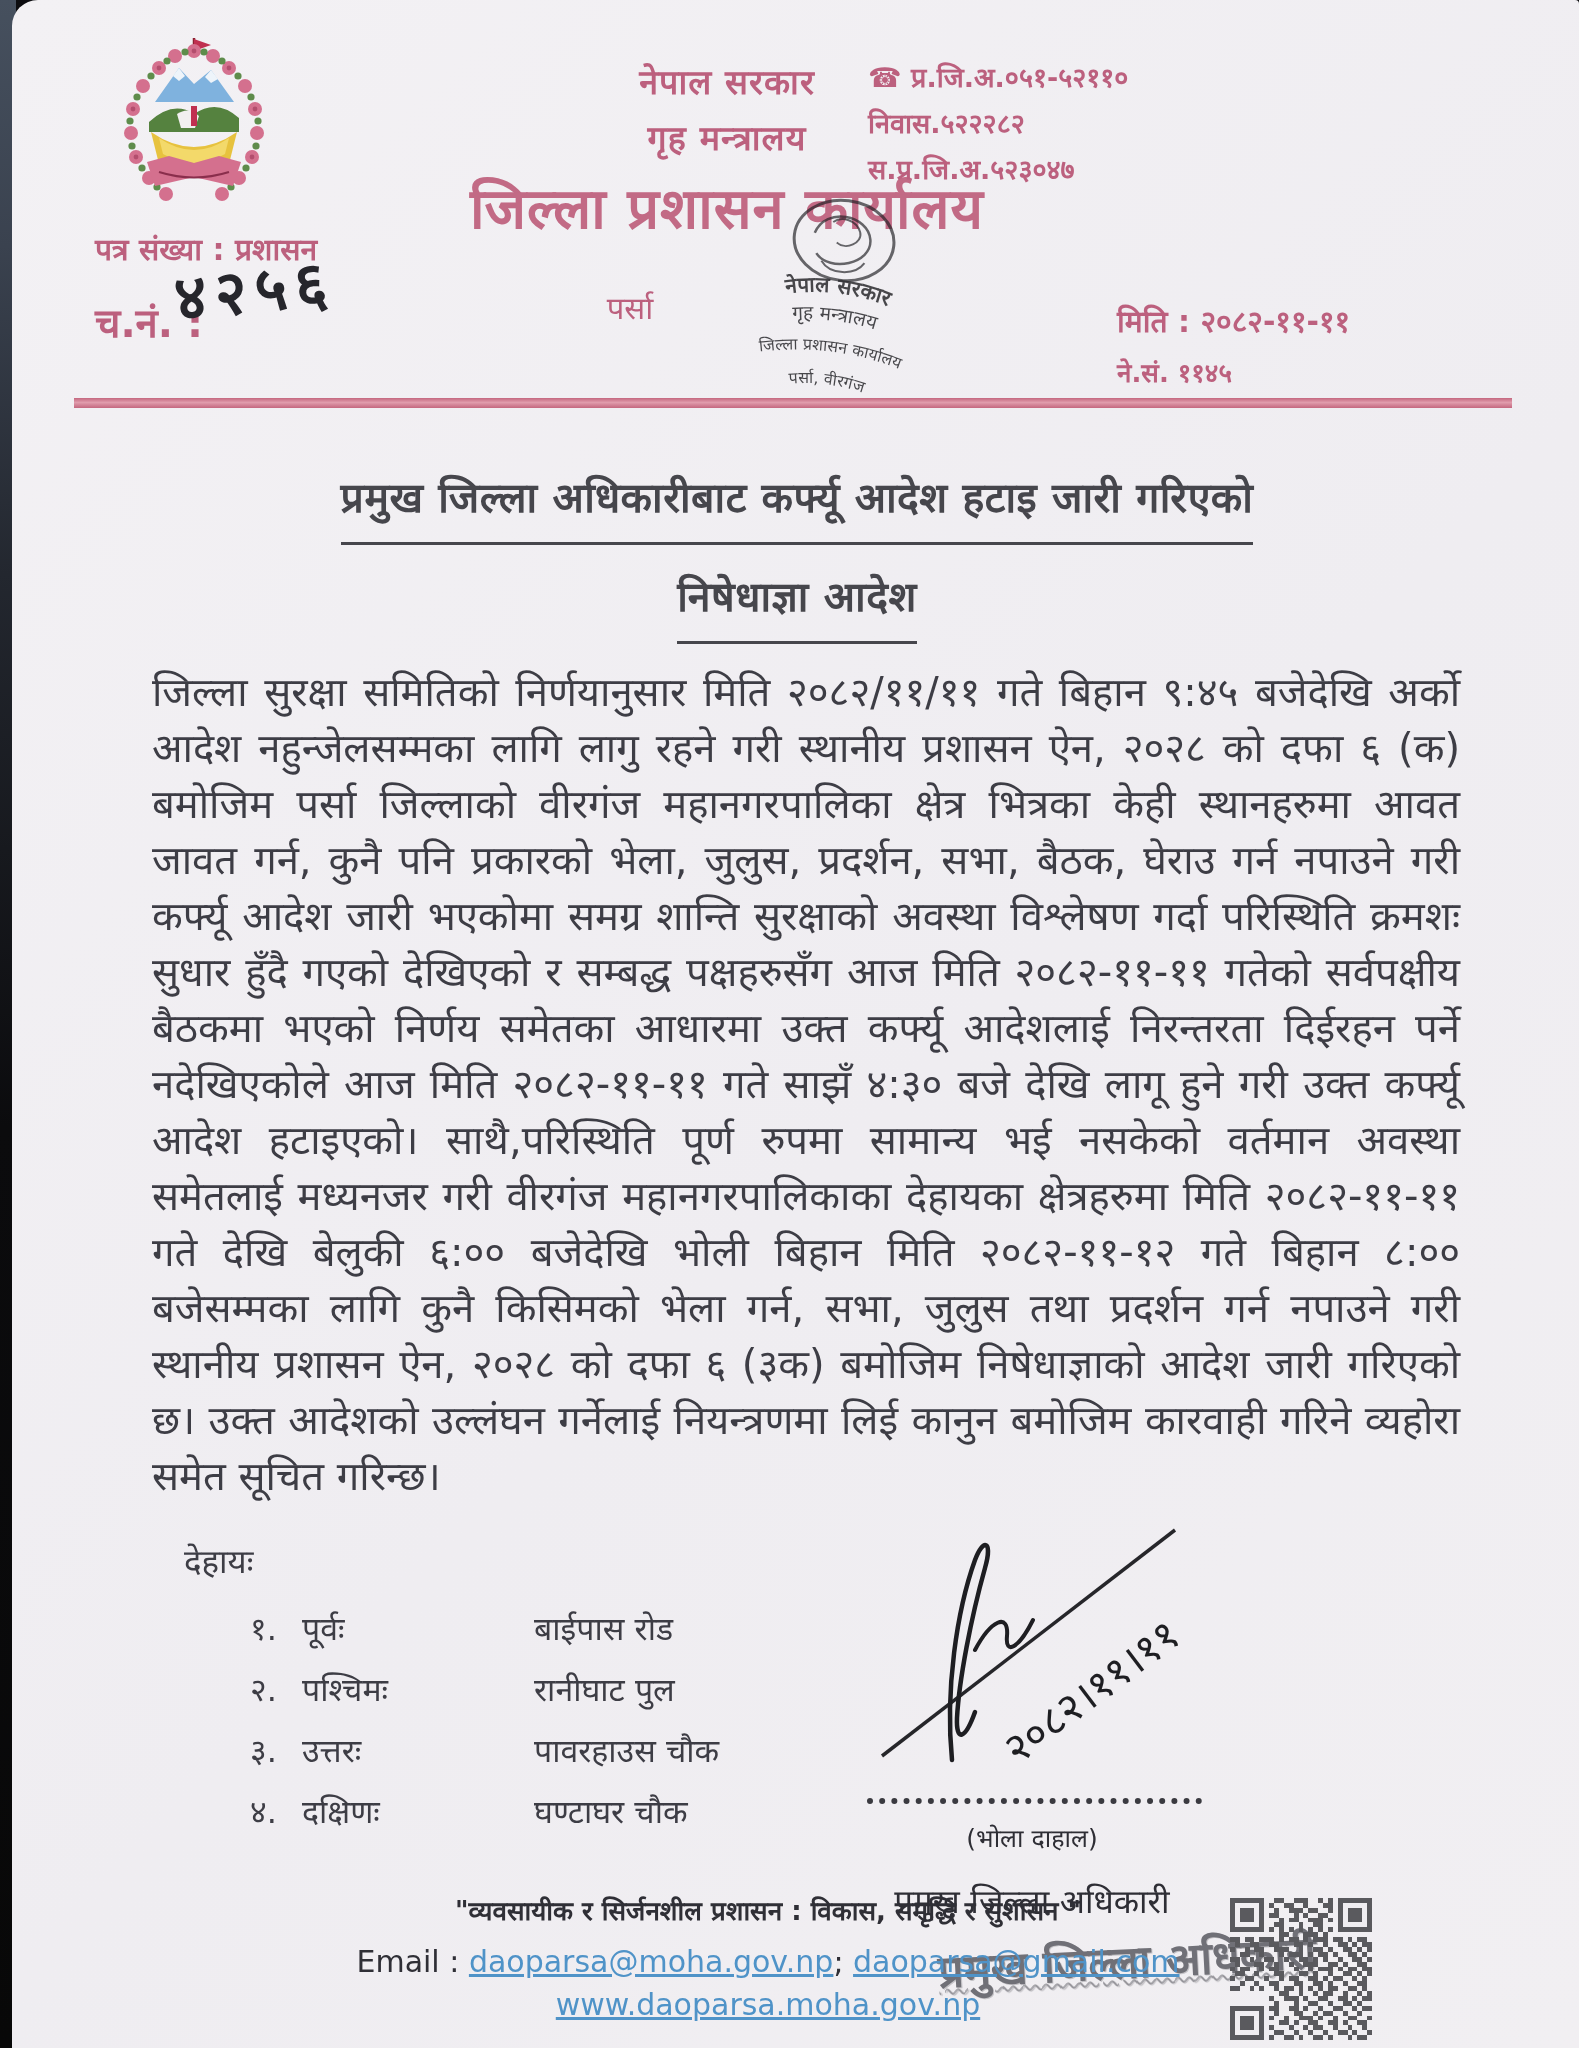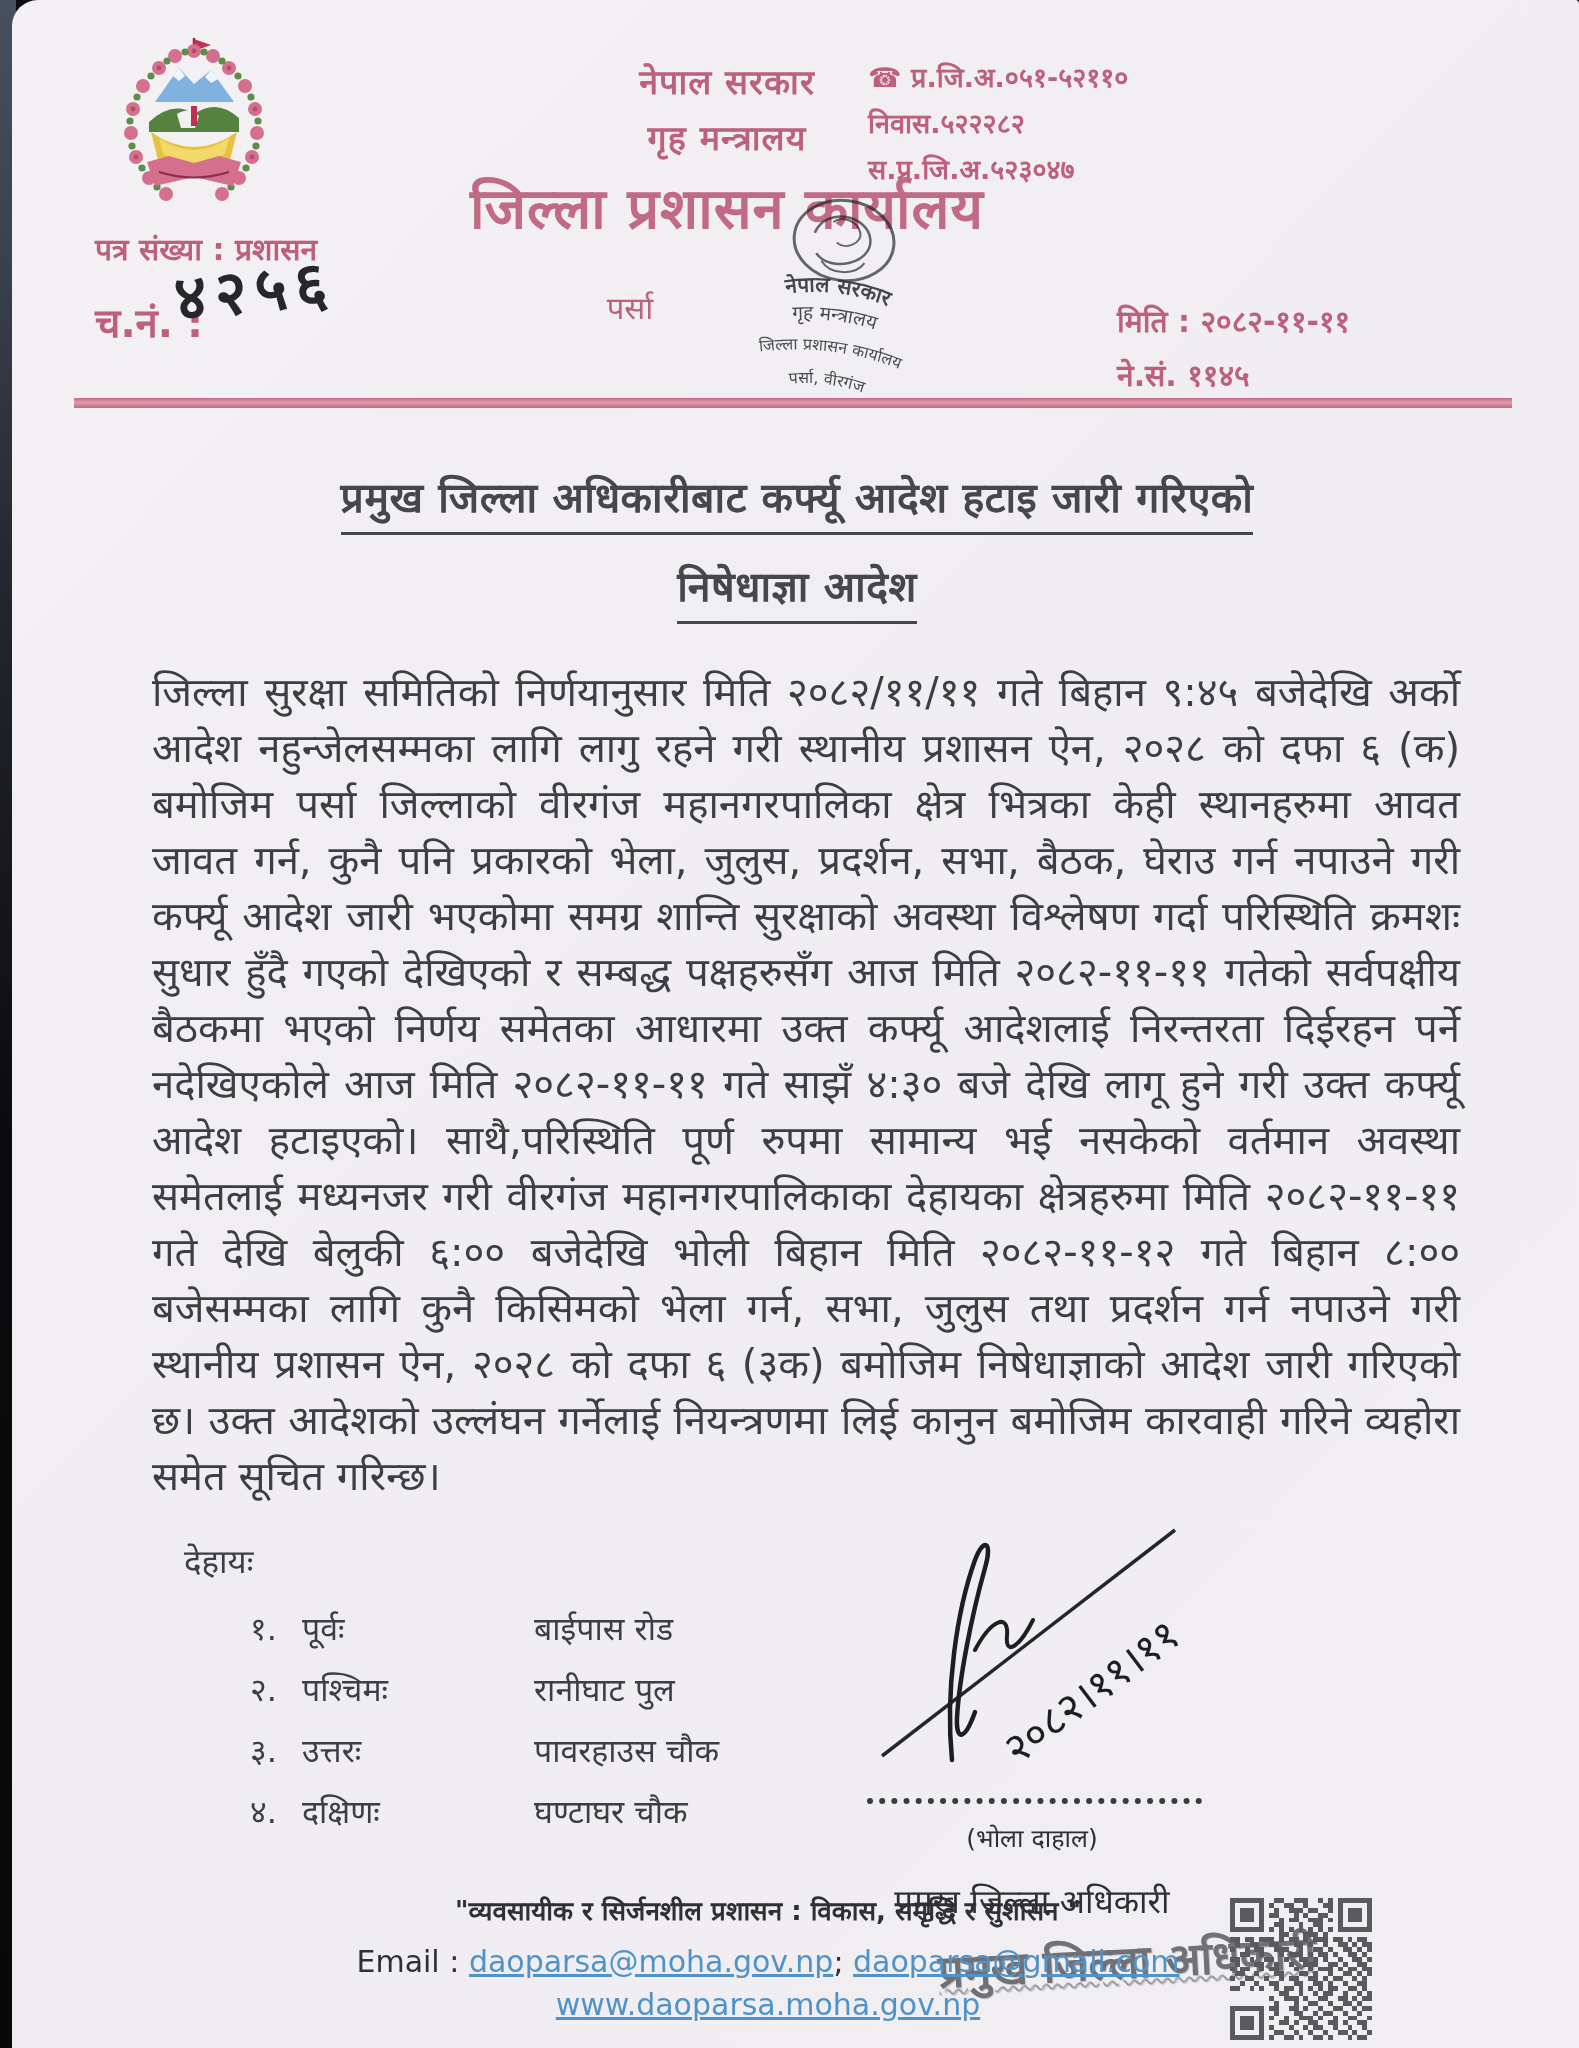--- a/index.html
+++ b/index.html
@@ -20,32 +20,32 @@
   .head-district{position:absolute;left:548px;top:286px;width:140px;text-align:center;
     font-size:31px;font-weight:normal;}
   .phones{position:absolute;left:856px;top:58px;width:350px;font-size:27px;font-weight:bold;}
   .phone-row{display:flex;justify-content:flex-start;margin-bottom:9px;}
   .phone-label{white-space:nowrap;}
   .meta-left{position:absolute;left:83px;top:228px;font-size:30px;font-weight:bold;}
   .meta-chano{position:absolute;left:83px;top:294px;font-size:40px;font-weight:bold;}
   .hand-number{position:absolute;left:162px;top:246px;font-size:62px;color:#26262c;
     transform:rotate(-6deg);letter-spacing:8px;font-weight:600;}
   .meta-date{position:absolute;left:1105px;top:300px;font-size:30px;font-weight:bold;white-space:nowrap;}
-  .meta-serial{position:absolute;left:1105px;top:354px;font-size:30px;font-weight:bold;white-space:nowrap;}
+  .meta-serial{position:absolute;left:1105px;top:354px;font-size:26px;font-weight:bold;white-space:nowrap;}
   .rule{position:absolute;left:62px;top:398px;width:1438px;height:10px;
     background:linear-gradient(180deg,#c4677f 0%,#e09cac 45%,#c4677f 100%);}
 
   
   .round-stamp{position:absolute;left:700px;top:188px;width:250px;height:220px;
     transform:rotate(7deg);opacity:.92;}
 
   
   .title-wrap{position:absolute;left:130px;top:468px;width:1310px;text-align:center;color:#46464c;}
   .title-line{display:inline-block;font-size:41px;font-weight:bold;
-    border-bottom:3px solid #46464c;padding-bottom:8px;letter-spacing:.5px;}
+    border-bottom:3px solid #46464c;padding-bottom:18px;letter-spacing:.5px;}
   .title-line2{margin-top:22px;}
 
   
   .body-par{position:absolute;left:140px;top:664px;width:1308px;font-size:40px;
     line-height:56px;text-align:justify;color:#3d3d45;}
   .list-heading{position:absolute;left:172px;top:1538px;font-size:33px;color:#3d3d45;}
   .boundaries{position:absolute;left:238px;top:1606px;font-size:32px;color:#3d3d45;}
   .b-row{display:flex;margin-bottom:18px;}
   .b-num{width:52px;}
   .b-dir{width:232px;}

